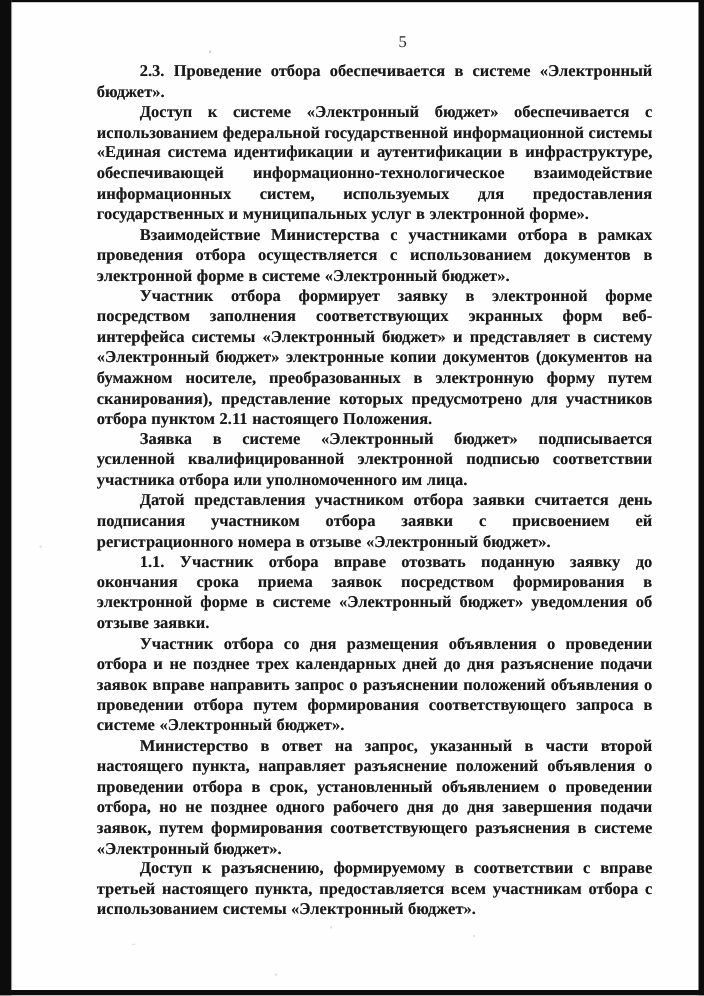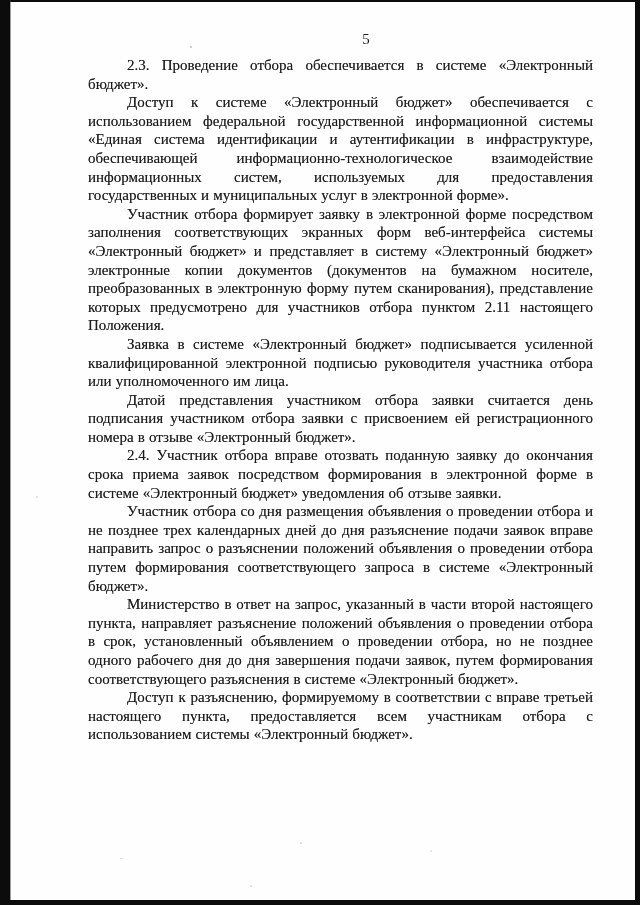--- a/index.html
+++ b/index.html
@@ -42,20 +42,21 @@
   }
   .content {
     position: absolute;
     left: 88px;
     top: 56px;
     width: 505px;
     color: #1b1b1b;
     font-size: 15px;
     line-height: 18.6px;
     text-align: justify;
+    font-weight: bold;
   }
   .content p {
     margin: 0;
     padding: 0;
     text-indent: 39px;
     text-align: justify;
     text-align-last: left;
     text-shadow: 0 0 0.45px rgba(20,20,20,0.55);
     word-spacing: 0.4px;
   }
@@ -91,21 +92,22 @@
   <div class="speck s5"></div>
   <div class="speck s6"></div>
   <div class="speck s7"></div>
   <div class="speck s8"></div>
 
   <div class="page-number">5</div>
 
   <div class="content">
       <p>2.3. Проведение отбора обеспечивается в системе «Электронный бюджет».</p>
       <p>Доступ к системе «Электронный бюджет» обеспечивается с использованием федеральной государственной информационной системы «Единая система идентификации и аутентификации в инфраструктуре, обеспечивающей информационно-технологическое взаимодействие информационных систем, используемых для предоставления государственных и муниципальных услуг в электронной форме».</p>
+      <p>Взаимодействие Министерства с участниками отбора в рамках проведения отбора осуществляется с использованием документов в электронной форме в системе «Электронный бюджет».</p>
       <p>Участник отбора формирует заявку в электронной форме посредством заполнения соответствующих экранных форм веб-интерфейса системы «Электронный бюджет» и представляет в систему «Электронный бюджет» электронные копии документов (документов на бумажном носителе, преобразованных в электронную форму путем сканирования), представление которых предусмотрено для участников отбора пунктом 2.11 настоящего Положения.</p>
-      <p>Заявка в системе «Электронный бюджет» подписывается усиленной квалифицированной электронной подписью руководителя участника отбора или уполномоченного им лица.</p>
+      <p>Заявка в системе «Электронный бюджет» подписывается усиленной квалифицированной электронной подписью соответствии участника отбора или уполномоченного им лица.</p>
       <p>Датой представления участником отбора заявки считается день подписания участником отбора заявки с присвоением ей регистрационного номера в отзыве «Электронный бюджет».</p>
-      <p>2.4. Участник отбора вправе отозвать поданную заявку до окончания срока приема заявок посредством формирования в электронной форме в системе «Электронный бюджет» уведомления об отзыве заявки.</p>
+      <p>1.1. Участник отбора вправе отозвать поданную заявку до окончания срока приема заявок посредством формирования в электронной форме в системе «Электронный бюджет» уведомления об отзыве заявки.</p>
       <p>Участник отбора со дня размещения объявления о проведении отбора и не позднее трех календарных дней до дня разъяснение подачи заявок вправе направить запрос о разъяснении положений объявления о проведении отбора путем формирования соответствующего запроса в системе «Электронный бюджет».</p>
       <p>Министерство в ответ на запрос, указанный в части второй настоящего пункта, направляет разъяснение положений объявления о проведении отбора в срок, установленный объявлением о проведении отбора, но не позднее одного рабочего дня до дня завершения подачи заявок, путем формирования соответствующего разъяснения в системе «Электронный бюджет».</p>
       <p>Доступ к разъяснению, формируемому в соответствии с вправе третьей настоящего пункта, предоставляется всем участникам отбора с использованием системы «Электронный бюджет».</p>
     </div>
 </div>
 
 </body></html>

